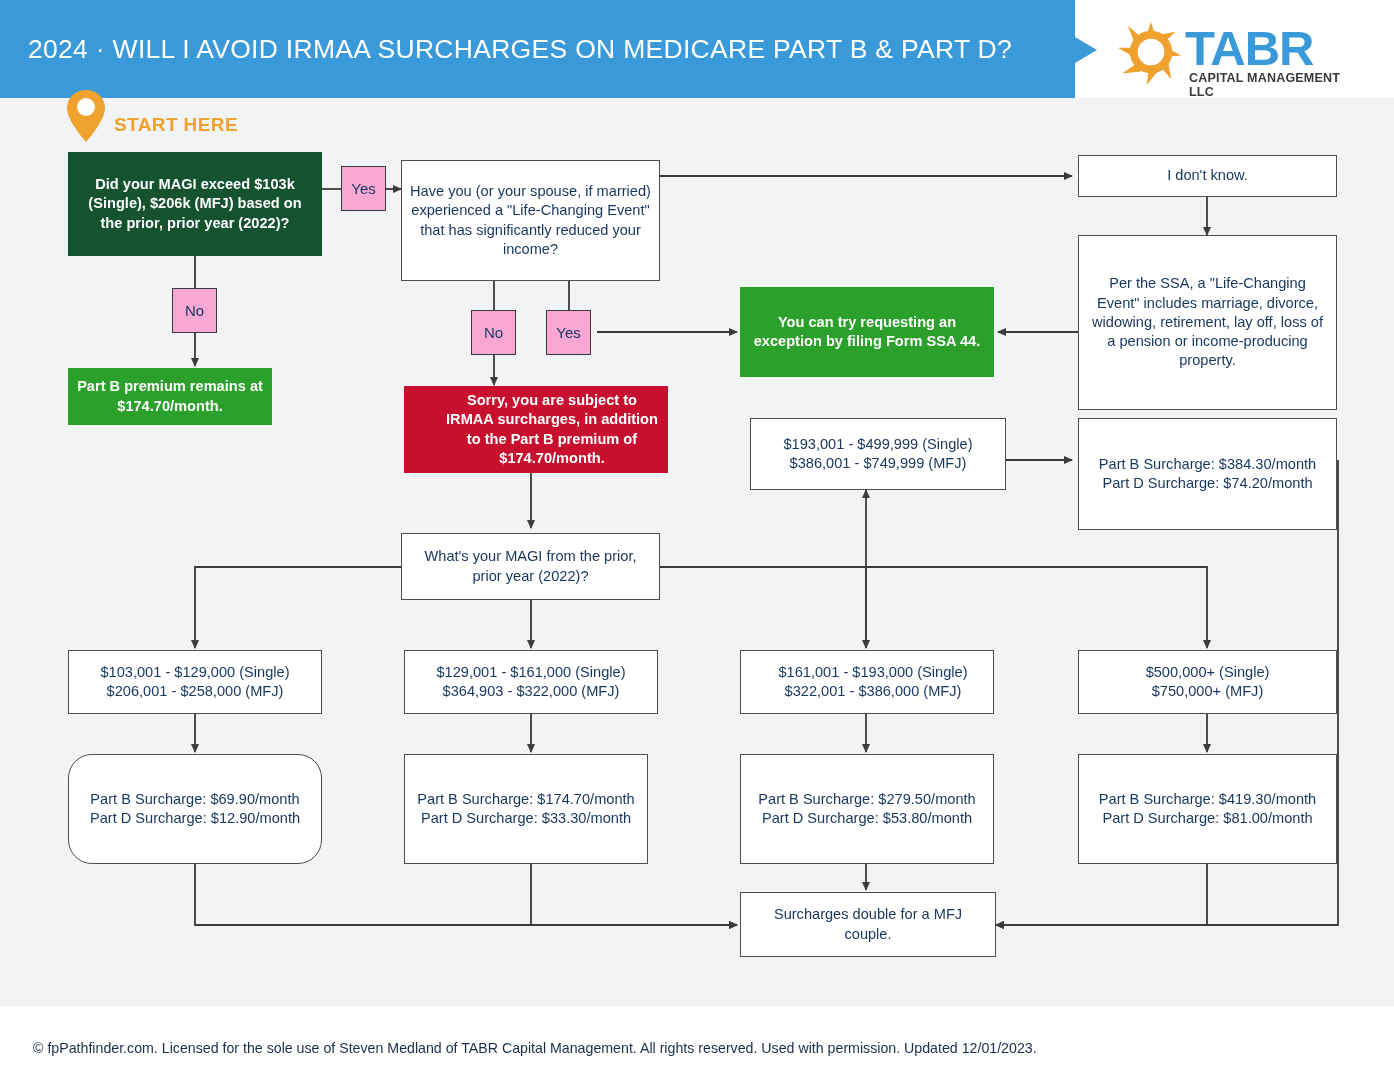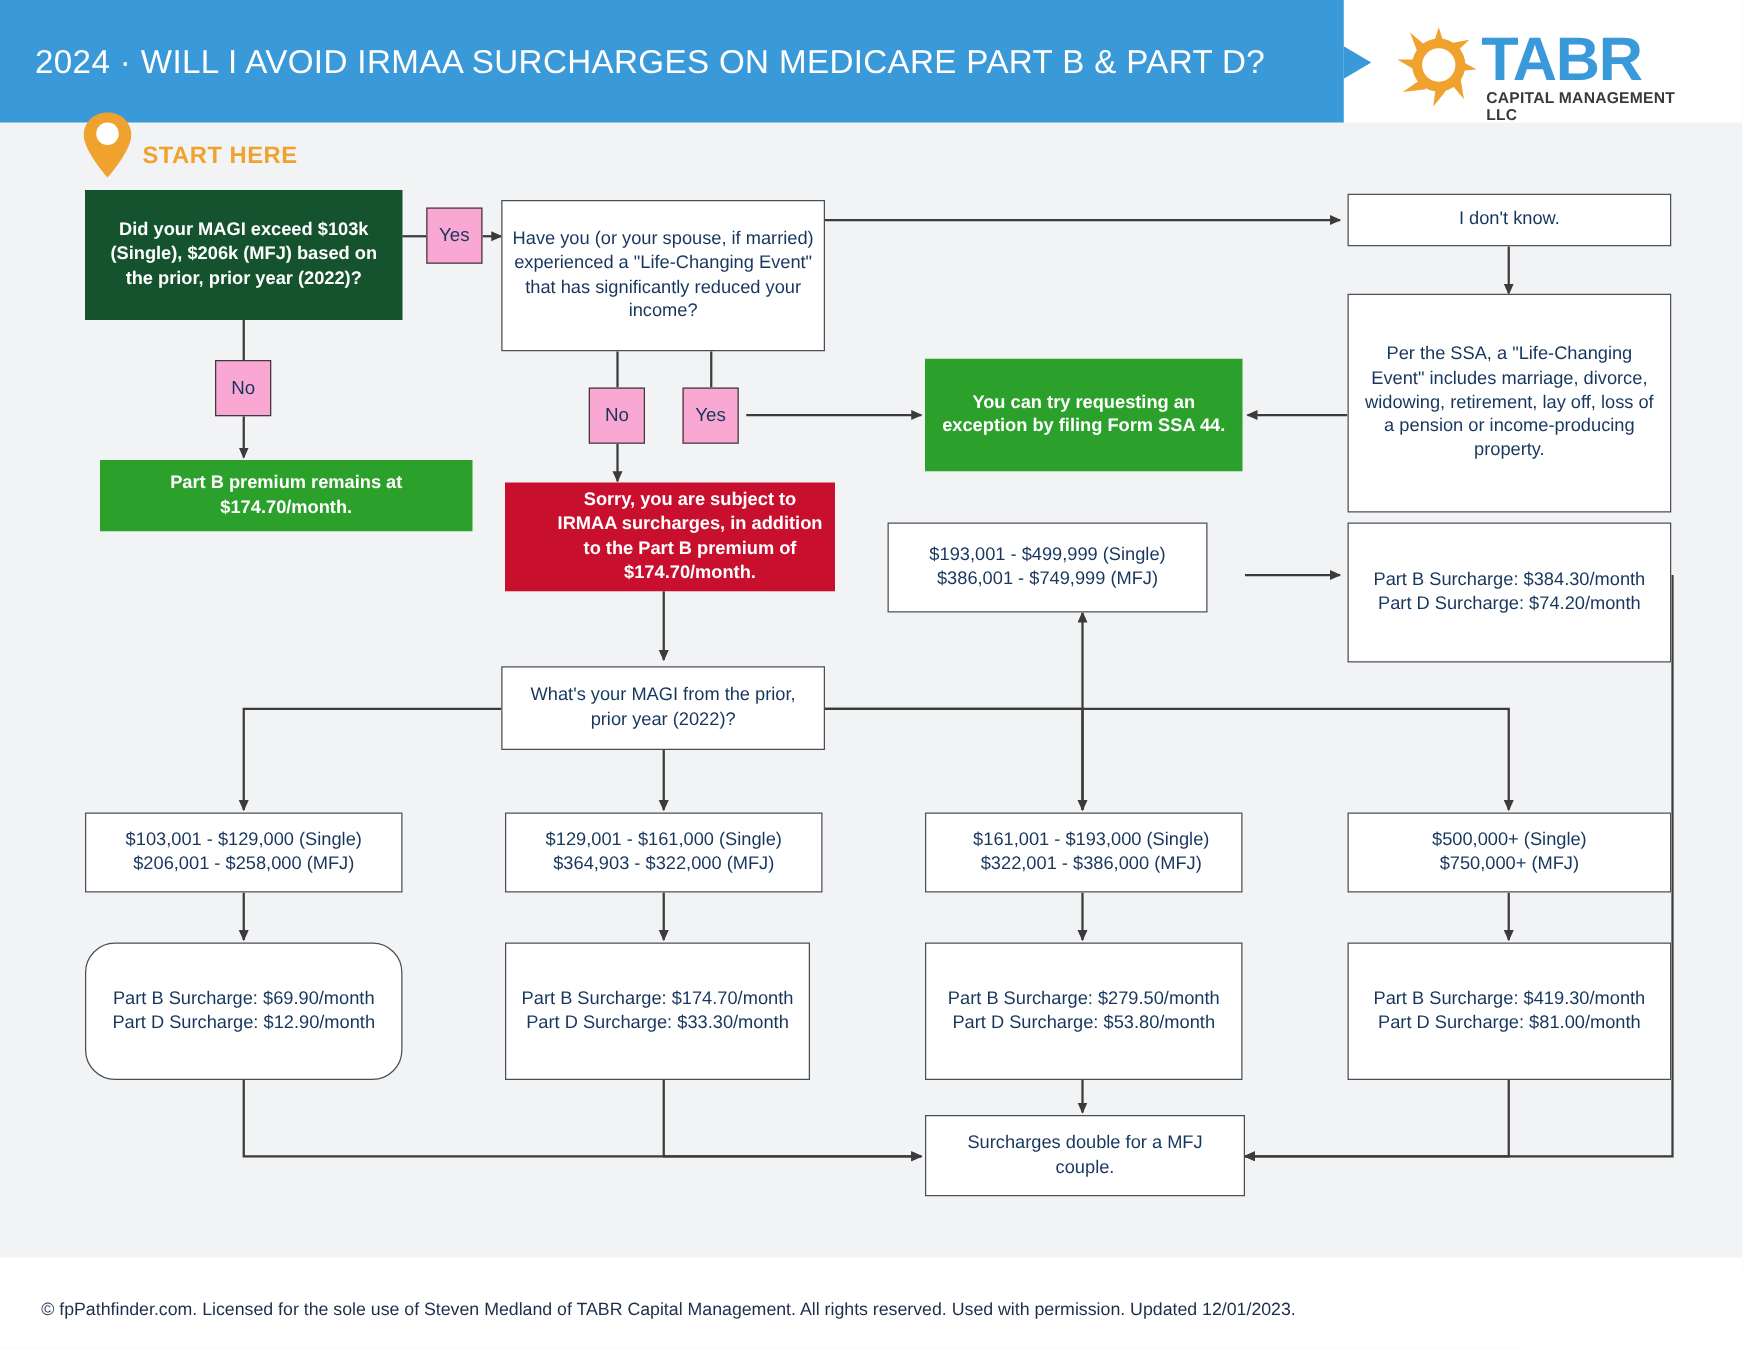--- a/index.html
+++ b/index.html
@@ -219,29 +219,29 @@
   </div>
 
   <div class="node white" style="left:1078px;top:235px;width:259px;height:175px;">
     <div class="inner">Per the SSA, a "Life-Changing Event" includes marriage, divorce, widowing, retirement, lay off, loss of a pension or income-producing property.</div>
   </div>
 
   <div class="node green" style="left:740px;top:287px;width:254px;height:90px;">
     <div class="inner">You can try requesting an exception by filing Form SSA 44.</div>
   </div>
 
-  <div class="node green" style="left:80px;top:368px;width:298px;height:57px;">
+  <div class="node green" style="left:68px;top:368px;width:204px;height:57px;">
     <div class="inner">Part B premium remains at $174.70/month.</div>
   </div>
 
   <div class="node red" style="left:404px;top:386px;width:264px;height:87px;padding-left:32px;">
     <div class="inner">Sorry, you are subject to IRMAA surcharges, in addition to the Part B premium of $174.70/month.</div>
   </div>
 
-  <div class="node white two-stack" style="left:710px;top:418px;width:256px;height:72px;">
+  <div class="node white two-stack" style="left:750px;top:418px;width:256px;height:72px;">
     <div class="inner">
       <span class="ln">$193,001 - $499,999 (Single)</span>
       <span class="ln">$386,001 - $749,999 (MFJ)</span>
     </div>
   </div>
 
   <div class="node white" style="left:1078px;top:418px;width:259px;height:112px;">
     <div class="inner">
       <span class="ln">Part B Surcharge:</span>
       <span class="ln">$384.30/month</span>

